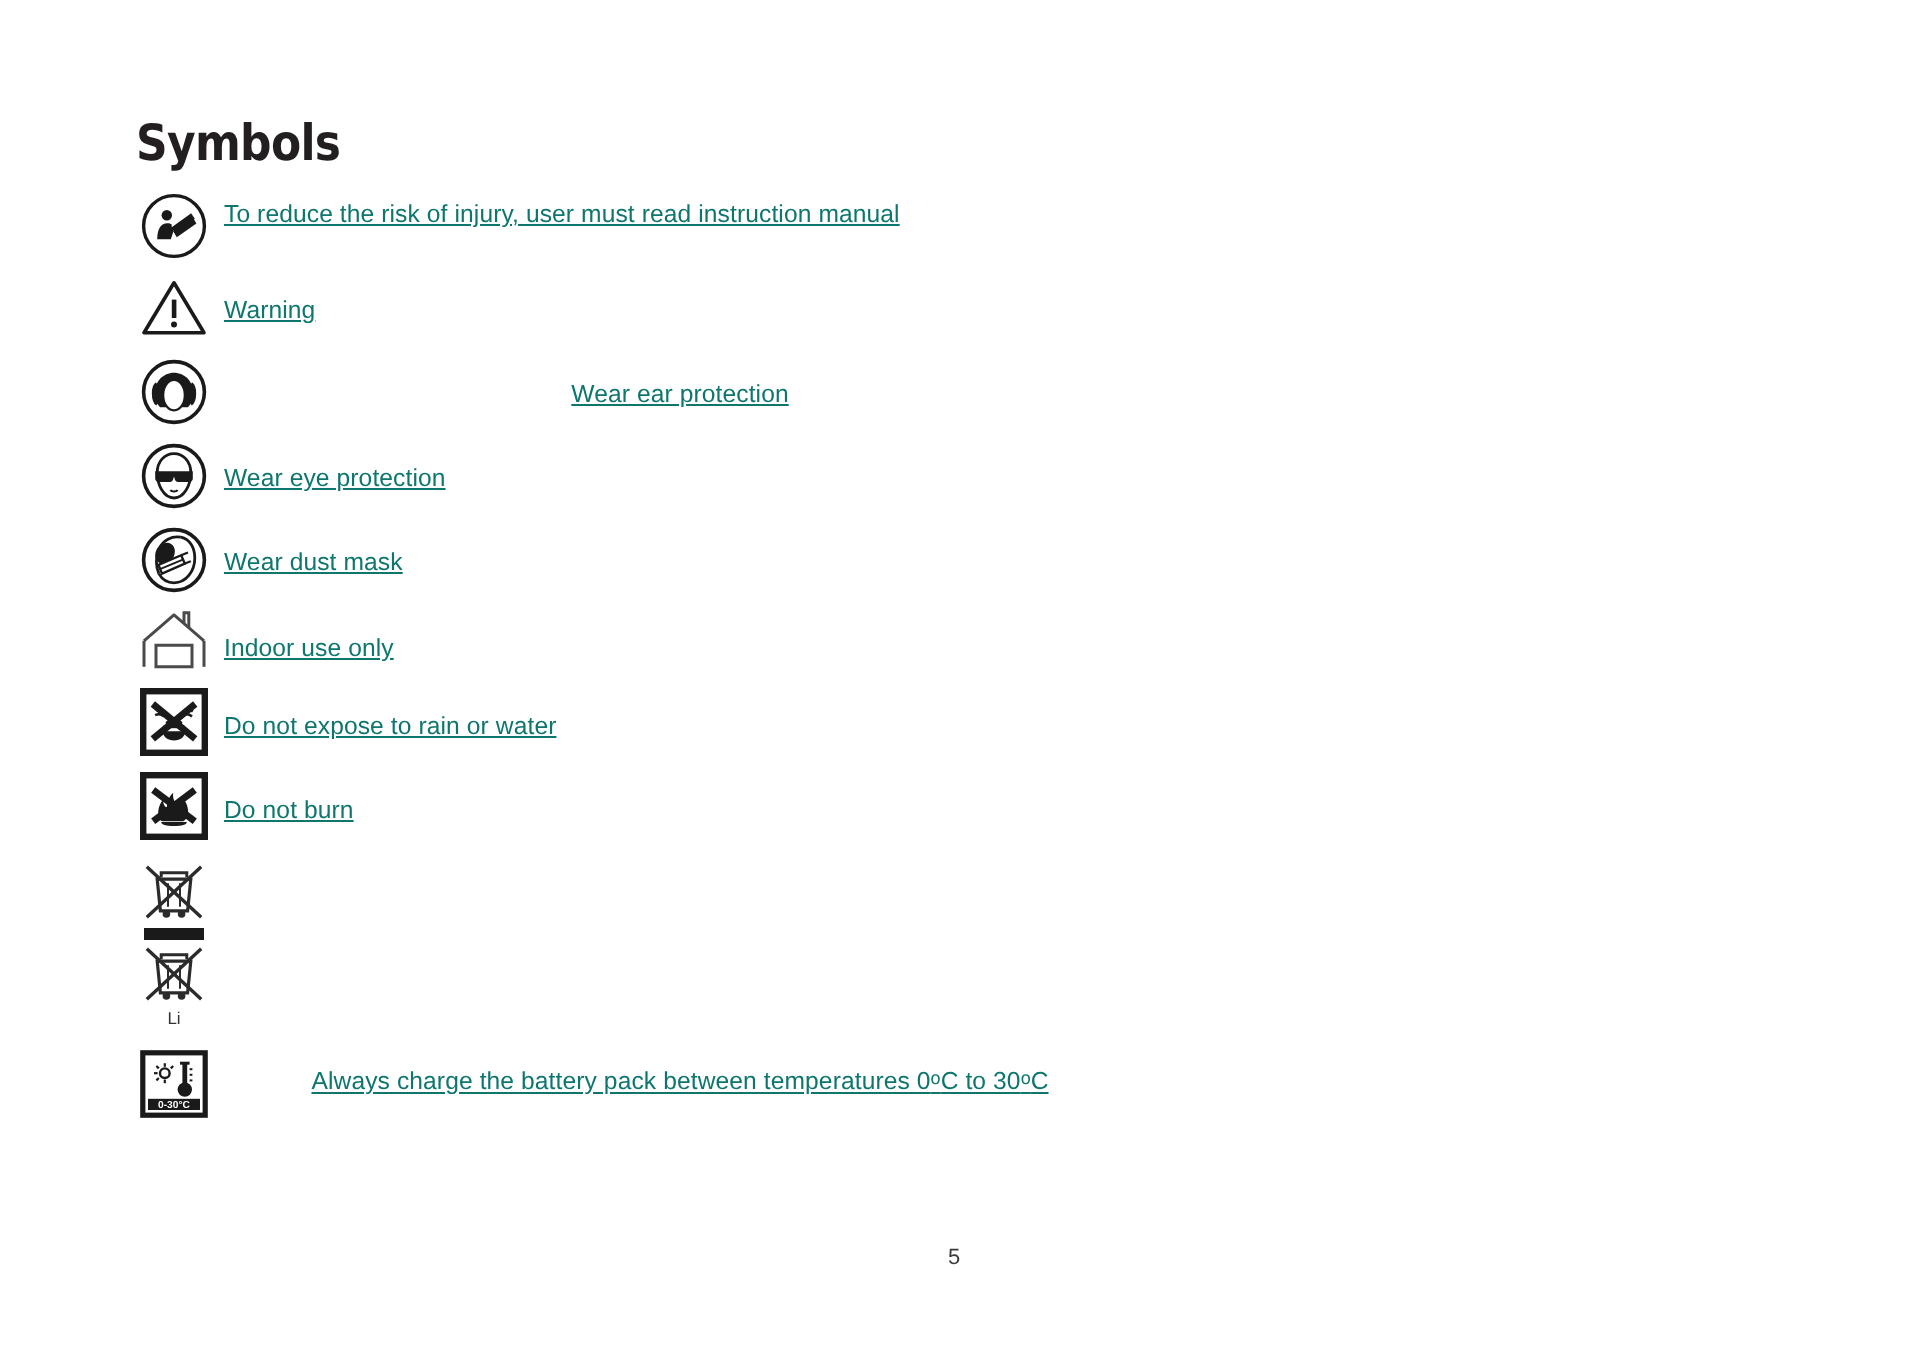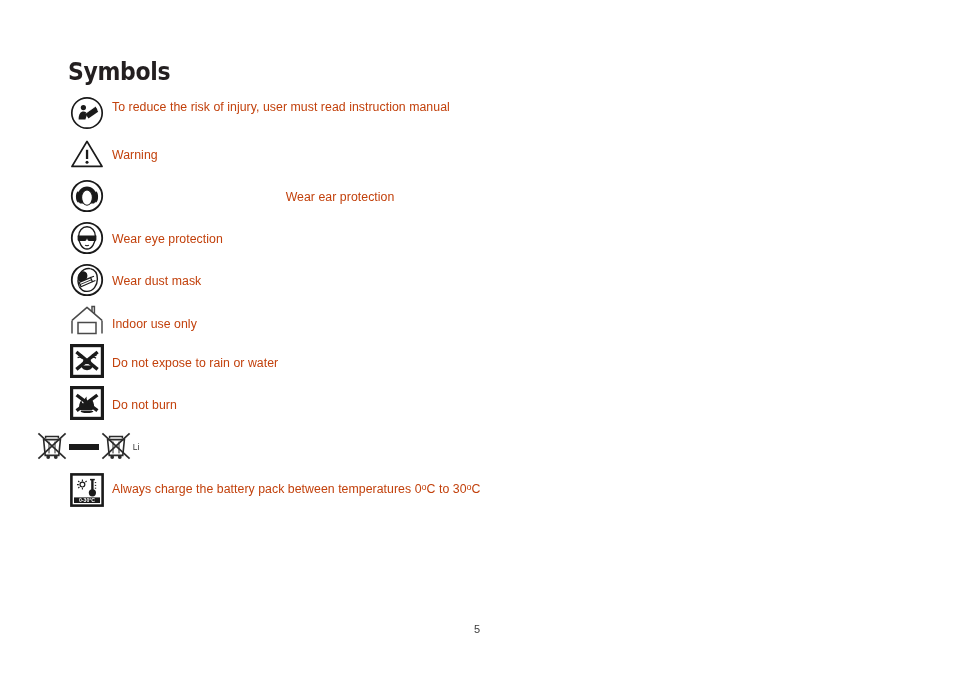--- a/index.html
+++ b/index.html
@@ -59,22 +59,23 @@
     justify-content: center;
   }
   .symbol-icon svg { display: block; }
 
   .symbol-text {
     flex: 1 1 auto;
     padding-left: 6px;
     font-family: "Liberation Sans", sans-serif;
     font-size: 12.3px;
     line-height: 17px;
-    color: #c2410c;
+    color: #0f766e;
     letter-spacing: 0.05px;
+    text-decoration: underline;
   }
   .symbol-text .deg {
     font-size: 9px;
     vertical-align: 2.5px;
     letter-spacing: 0;
   }
 
   
   .r-manual   { margin-top: 0px; }
   .r-manual .symbol-text { padding-top: 3px; }
@@ -97,24 +98,25 @@
   .r-rain     { margin-top: 8px; }
   .r-rain .symbol-text { padding-top: 11px; }
 
   .r-burn     { margin-top: 8px; }
   .r-burn .symbol-text { padding-top: 11px; }
 
   .r-battery  { margin-top: 10px; }
   .r-battery .symbol-text { padding-top: 33px; }
 
   .r-temp     { margin-top: 11px; }
-  .r-temp .symbol-text { padding-top: 6px; }
+  .r-temp .symbol-text { padding-top: 6px; text-align: center; }
 
   .battery-stack {
     display: flex;
+    flex-direction: column;
     align-items: center;
     justify-content: center;
   }
   .battery-bar {
     width: 30px;
     height: 6px;
     background: #1a1a1a;
     margin: 2px 0 1px 0;
   }
   .battery-li {

